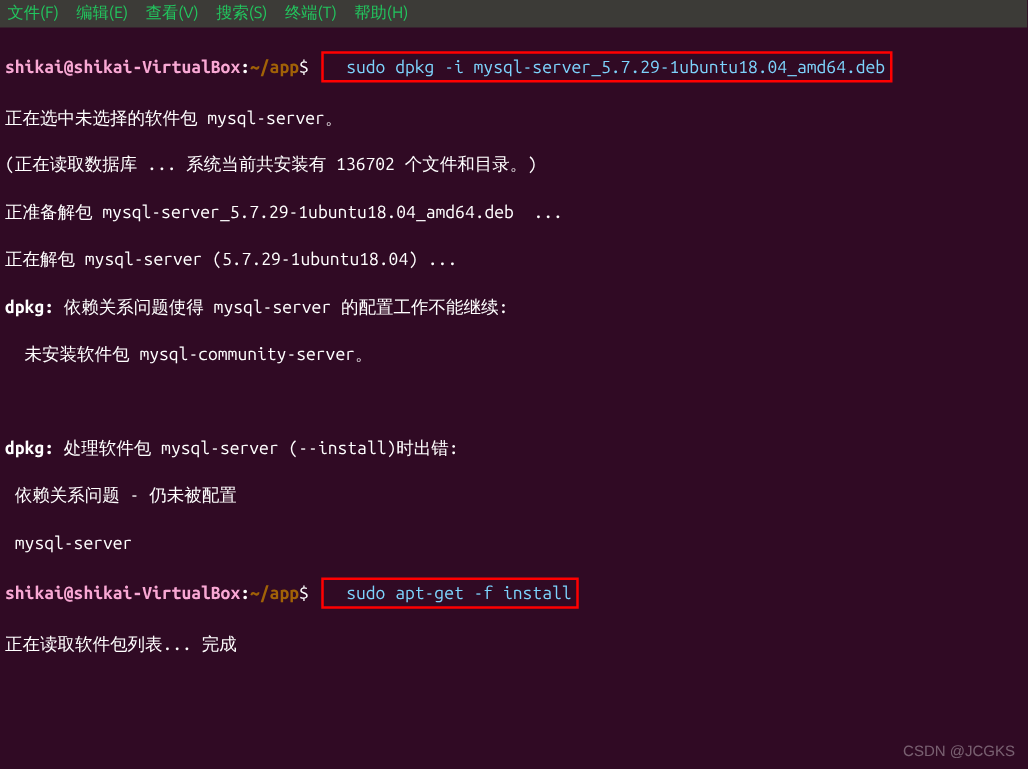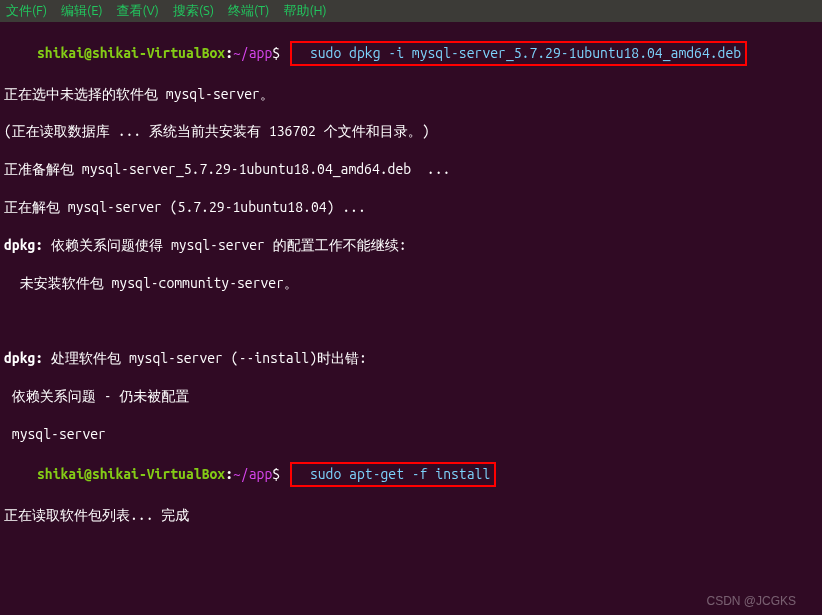--- a/index.html
+++ b/index.html
@@ -20,30 +20,30 @@
     font-size: 13px;
     padding: 2px 6px;
     display: flex;
     gap: 14px;
     height: 22px;
     align-items: center;
   }
   .menubar span { cursor: default; }
   .terminal { padding: 0 4px; white-space: pre; }
   .line { white-space: pre-wrap; word-break: break-all; }
-  .user { color: #84cc16; font-weight: bold; margin-left: 33px; }
+  .user { color: #f9a8d4; font-weight: bold; }
   .colon { color: #ffffff; font-weight: bold; }
-  .path { color: #d946ef; font-weight: normal; }
+  .path { color: #a16207; font-weight: bold; }
   .dollar { color: #ffffff; }
   .cmd { color: #7dd3fc; margin-left: 14px; }
   .bold { font-weight: bold; }
   .box-red { border: 2px solid #ff0000; display: inline-block; padding: 1px 4px; margin-left: 2px; }
   .watermark {
     position: absolute;
-    right: 26px;
+    right: 10px;
     bottom: 6px;
     color: rgba(255,255,255,0.35);
     font-size: 12px;
     font-family: sans-serif;
   }
 </style>
 </head>
 <body>
 
 <div class="menubar">

